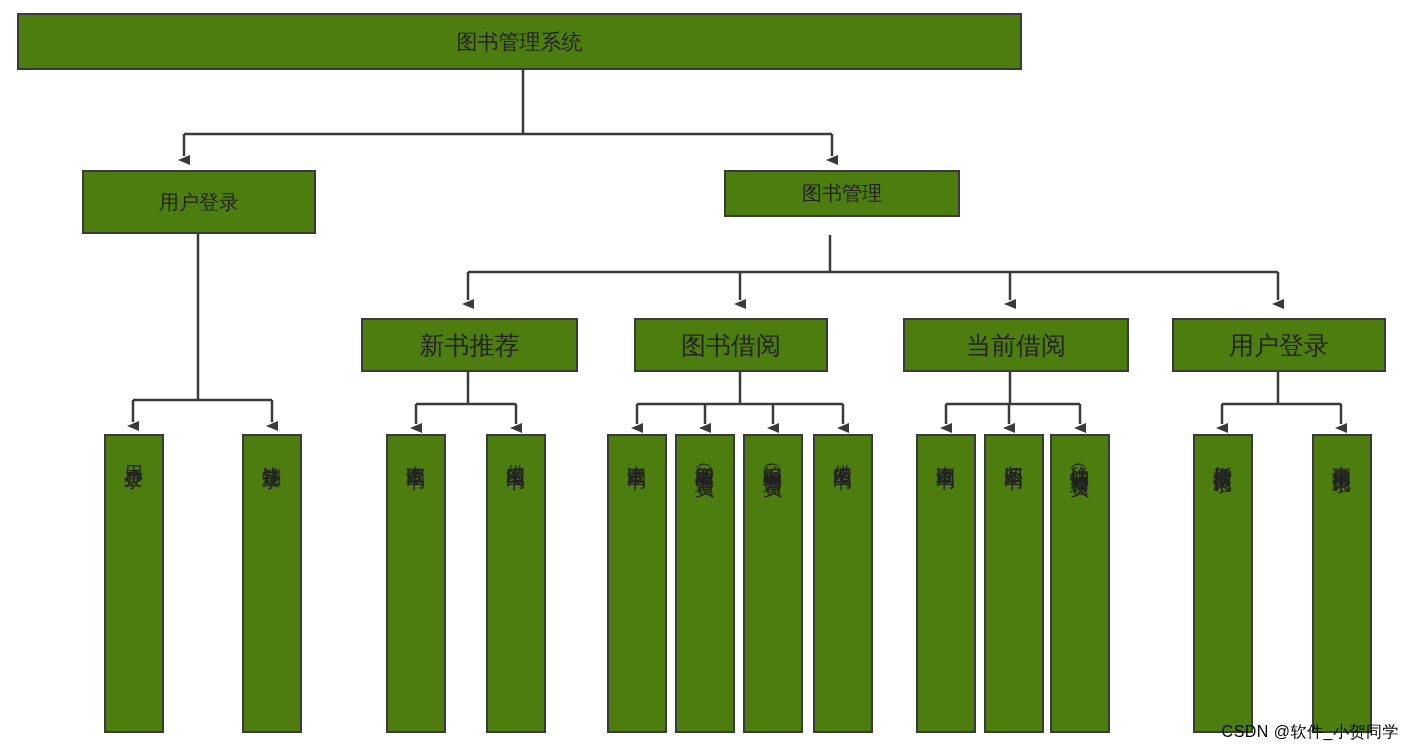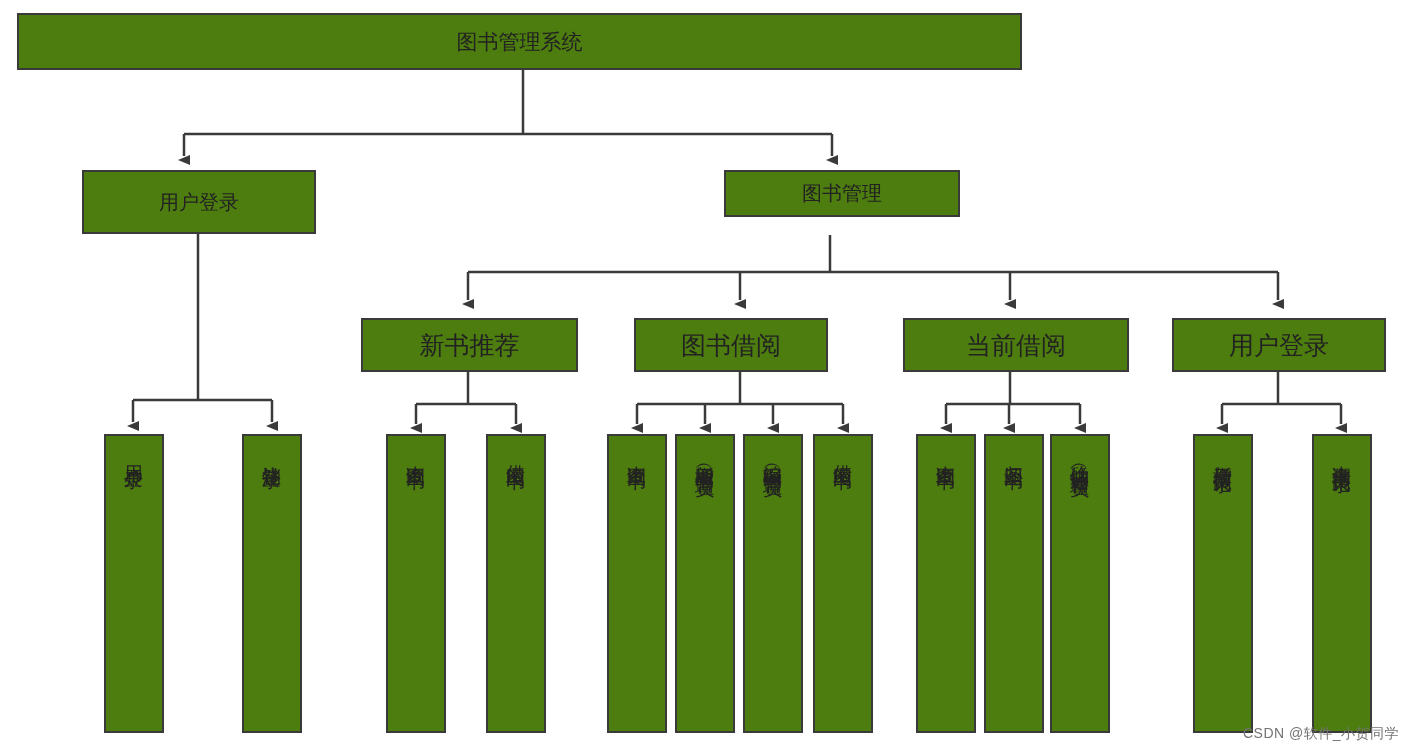--- a/index.html
+++ b/index.html
@@ -53,22 +53,22 @@
     writing-mode: vertical-rl;
     text-orientation: upright;
     letter-spacing: 2px;
     line-height: 1;
     white-space: nowrap;
   }
   .watermark {
     position: absolute;
     right: 6px;
     bottom: 4px;
-    font-size: 14px;
-    color: #737373;
+    font-size: 16px;
+    color: #000000;
     letter-spacing: 0.5px;
     white-space: nowrap;
   }
 </style>
 </head>
 <body>
 
 <div id="canvas">
 
   <svg class="lines" viewBox="0 0 1405 747">

